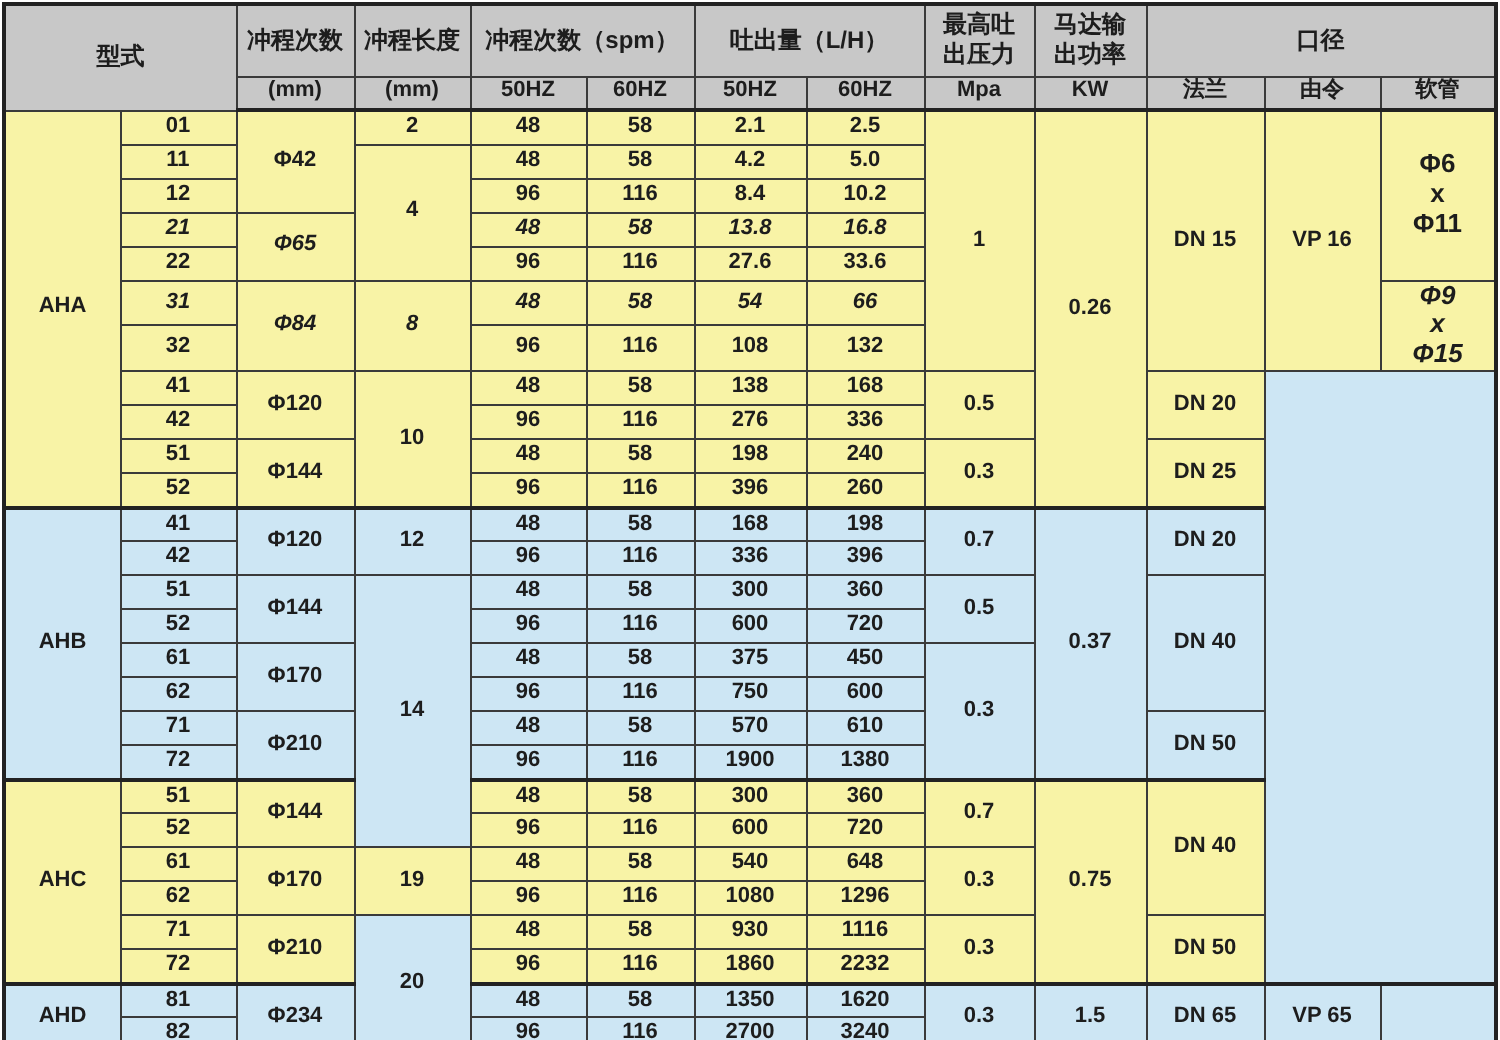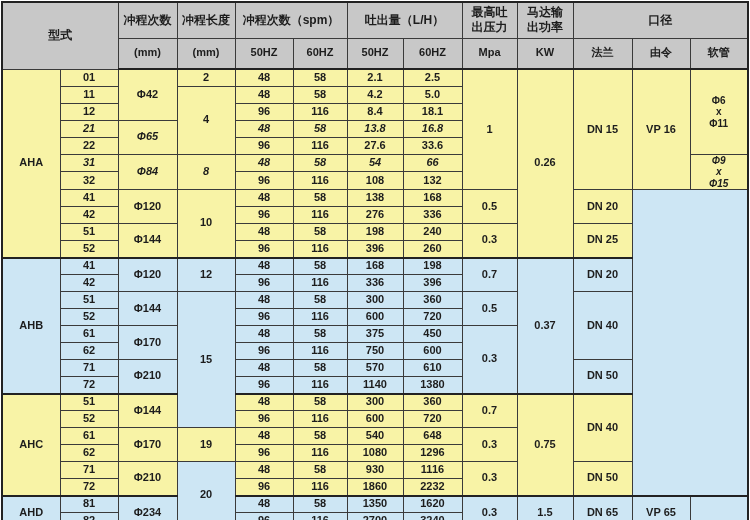--- a/index.html
+++ b/index.html
@@ -32,21 +32,21 @@
     white-space:pre-line;
     overflow:hidden;
   }
   th{font-size:12px;}
   thead tr.sub th{font-size:11px;}
   thead tr.sub th{border-bottom:2px solid var(--bd-heavy);}
   tr.sec td{border-top:2px solid var(--bd-heavy);}
   .g{background:#c8c8c8;}
   .y{background:#f8f3a6;}
   .b{background:#cde6f4;}
-  td.hose{font-size:10px;line-height:1.15;}
+  td.hose{font-size:13px;line-height:1.15;}
 </style>
 </head>
 <body>
 
 <div class="page">
   <table class="spec">
       <colgroup>
         <col style="width: 58px;">
         <col style="width: 58px;">
         <col style="width: 59px;">
@@ -67,21 +67,21 @@
           <th class="g">冲程次数</th>
           <th class="g">冲程长度</th>
           <th colspan="2" class="g">冲程次数（spm）</th>
           <th colspan="2" class="g">吐出量（L/H）</th>
           <th class="g">最高吐
 出压力</th>
           <th class="g">马达输
 出功率</th>
           <th colspan="3" class="g">口径</th>
         </tr>
-        <tr class="sub" style="height: 31px;">
+        <tr class="sub" style="height: 17px;">
           <th class="g">(mm)</th>
           <th class="g">(mm)</th>
           <th class="g">50HZ</th>
           <th class="g">60HZ</th>
           <th class="g">50HZ</th>
           <th class="g">60HZ</th>
           <th class="g">Mpa</th>
           <th class="g">KW</th>
           <th class="g">法兰</th>
           <th class="g">由令</th>
@@ -112,21 +112,21 @@
           <td class="y">48</td>
           <td class="y">58</td>
           <td class="y">4.2</td>
           <td class="y">5.0</td>
         </tr>
         <tr style="height: 17px;">
           <td class="y">12</td>
           <td class="y">96</td>
           <td class="y">116</td>
           <td class="y">8.4</td>
-          <td class="y">18.1</td>
+          <td class="y">10.2</td>
         </tr>
         <tr style="height: 17px; font-style: italic;">
           <td class="y">21</td>
           <td rowspan="2" class="y">Φ65</td>
           <td class="y">48</td>
           <td class="y">58</td>
           <td class="y">13.8</td>
           <td class="y">16.8</td>
         </tr>
         <tr style="height: 17px;">
@@ -207,21 +207,21 @@
         <tr style="height: 17px;">
           <td class="b">42</td>
           <td class="b">96</td>
           <td class="b">116</td>
           <td class="b">336</td>
           <td class="b">396</td>
         </tr>
         <tr style="height: 17px;">
           <td class="b">51</td>
           <td rowspan="2" class="b">Φ144</td>
-          <td rowspan="8" class="b">15</td>
+          <td rowspan="8" class="b">14</td>
           <td class="b">48</td>
           <td class="b">58</td>
           <td class="b">300</td>
           <td class="b">360</td>
           <td rowspan="2" class="b">0.5</td>
           <td rowspan="4" class="b">DN 40</td>
         </tr>
         <tr style="height: 17px;">
           <td class="b">52</td>
           <td class="b">96</td>
@@ -251,21 +251,21 @@
           <td class="b">48</td>
           <td class="b">58</td>
           <td class="b">570</td>
           <td class="b">610</td>
           <td rowspan="2" class="b">DN 50</td>
         </tr>
         <tr style="height: 17px;">
           <td class="b">72</td>
           <td class="b">96</td>
           <td class="b">116</td>
-          <td class="b">1140</td>
+          <td class="b">1900</td>
           <td class="b">1380</td>
         </tr>
         <tr class="sec" style="height: 17px;">
           <td rowspan="6" class="y">AHC</td>
           <td class="y">51</td>
           <td rowspan="2" class="y">Φ144</td>
           <td class="y">48</td>
           <td class="y">58</td>
           <td class="y">300</td>
           <td class="y">360</td>

